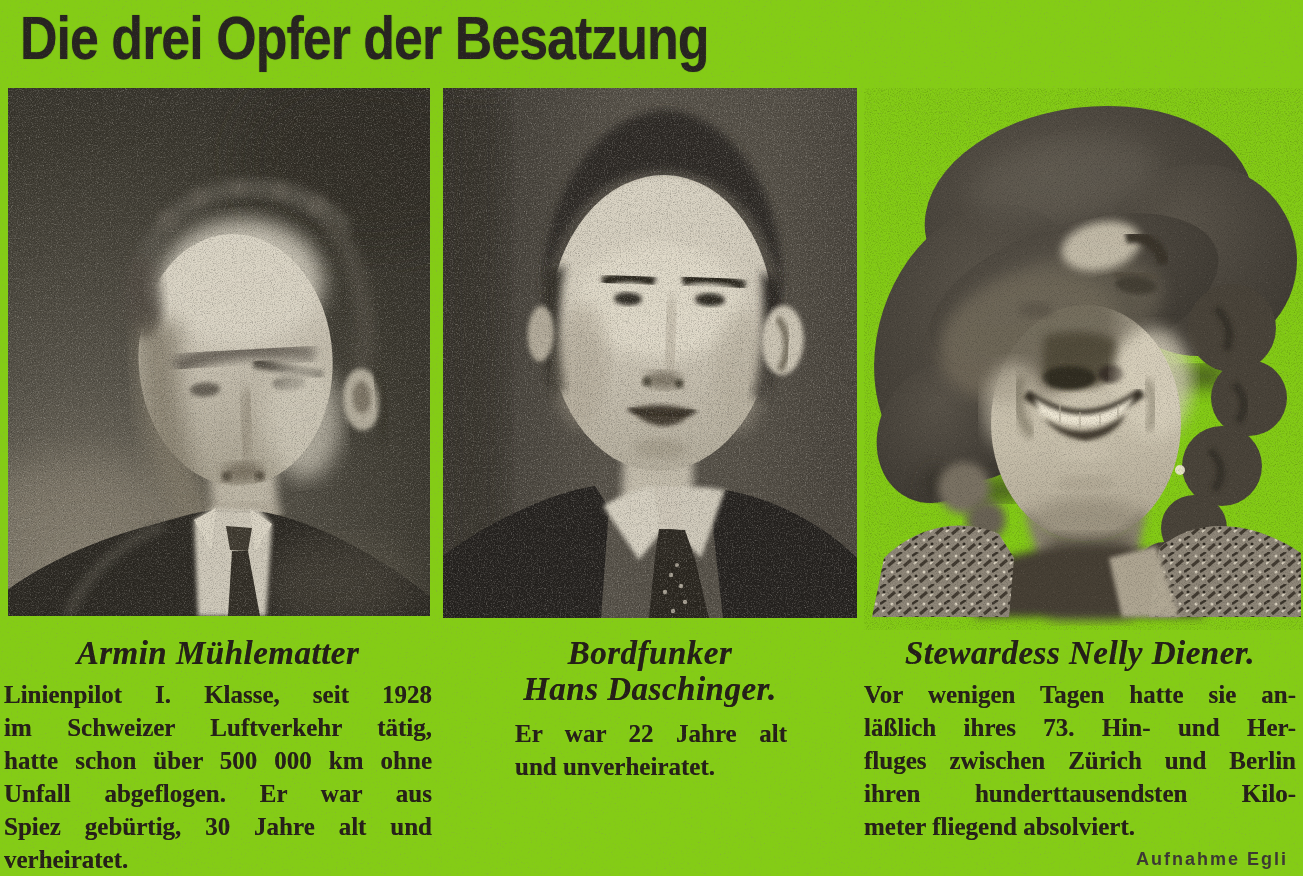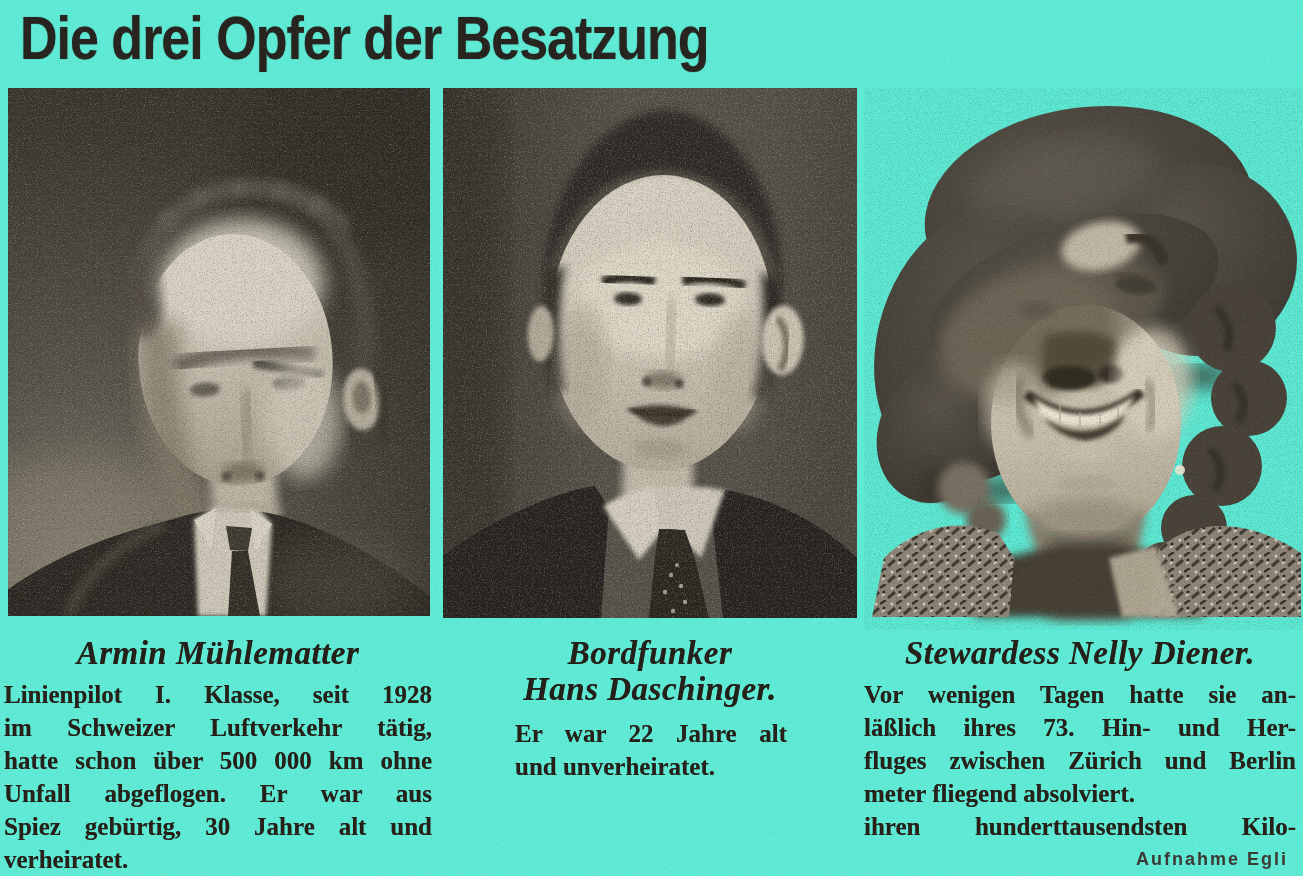--- a/index.html
+++ b/index.html
@@ -1,20 +1,20 @@
 <!DOCTYPE html>
 <html><head>
 <meta charset="utf-8">
 <style>
   html,body{margin:0;padding:0;}
   body{background:#d8d4cc;}
   .page{
     position:relative;
     width:1303px;height:876px;
-    background:#5eead4;
+    background:#84cc16;
     overflow:hidden;
     font-family:"Liberation Serif", serif;
   }
   
   .headline{
     position:absolute;left:20px;top:2px;margin:0;
     font-family:"Liberation Sans", sans-serif;
     font-weight:bold;
     font-size:52px;
     letter-spacing:-1px;
@@ -365,22 +365,22 @@
     </div>
 
     <div class="col col3">
       <div class="cap-head">
           <div class="head-line last">Stewardess Nelly Diener.</div>
         </div>
       <div class="cap-body">
           <div class="cap-line">Vor wenigen Tagen hatte sie an-</div>
           <div class="cap-line">läßlich ihres 73. Hin- und Her-</div>
           <div class="cap-line">fluges zwischen Zürich und Berlin</div>
+          <div class="cap-line">ihren hunderttausendsten Kilo-</div>
           <div class="cap-line last">meter fliegend absolviert.</div>
-          <div class="cap-line">ihren hunderttausendsten Kilo-</div>
         </div>
       <div class="credit">Aufnahme Egli</div>
     </div>
 
   </div>
 
   <svg class="grain-overlay">
     <defs>
       <filter id="pg_d" x="0" y="0" width="100%" height="100%">
         <feTurbulence type="fractalNoise" baseFrequency="0.8" numOctaves="2" seed="3" stitchTiles="stitch"></feTurbulence>

